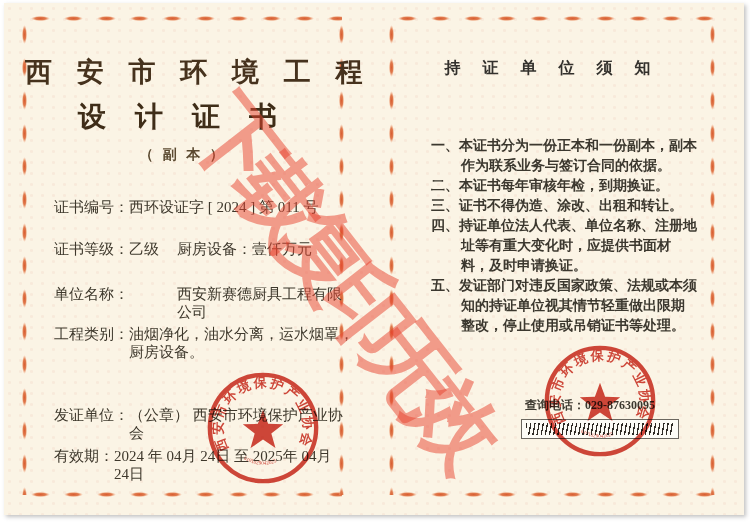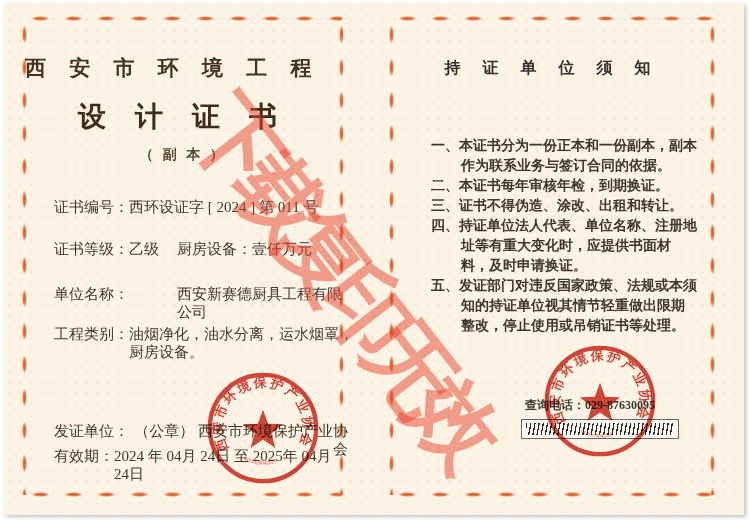--- a/index.html
+++ b/index.html
@@ -28,22 +28,22 @@
   .orn-v{
     top:6px;bottom:6px;width:9px;
     background-image:radial-gradient(ellipse 3.5px 13px at center,#d95f34 0%,#e07a4d 40%,rgba(238,160,120,.45) 60%,transparent 72%);
     background-size:9px 33px;background-repeat:repeat-y;
   }
   .orn.top{top:2px;}  .orn.bottom{bottom:2px;}
   .orn.leftb{left:2px;} .orn.rightb{right:2px;}
 
   
   .t1{
-    position:absolute;left:7px;right:0;top:42px;text-align:left;
-    font-size:21px;font-weight:bold;letter-spacing:9px;color:#46321d;white-space:nowrap;
+    position:absolute;left:7px;right:0;top:42px;text-align:right;
+    font-size:27px;font-weight:bold;letter-spacing:9px;color:#46321d;white-space:nowrap;
   }
   .t2{
     position:absolute;left:0;right:0;top:86px;text-align:center;
     font-size:28px;font-weight:bold;letter-spacing:11px;color:#3f2d18;white-space:nowrap;
   }
   .sub{
     position:absolute;left:0;right:0;top:134px;text-align:center;
     font-size:14px;font-weight:bold;letter-spacing:3px;color:#5c4a31;
   }
   .row{
@@ -117,21 +117,21 @@
     <div class="row" style="top:273px;gap:48px;">
       <span class="lab">单位名称：</span>
       <span class="val">西安新赛德厨具工程有限公司</span>
     </div>
 
     <div class="row wrap" style="top:313px;">
       <span class="lab">工程类别：</span>
       <span class="val">油烟净化，油水分离，运水烟罩，厨房设备。</span>
     </div>
 
-    <div class="row" style="top:410px;text-align:right;">
+    <div class="row" style="top:394px;">
       <span class="lab">发证单位：</span>
       <span class="val">（公章） 西安市环境保护产业协会</span>
     </div>
 
     <div class="row" style="top:435px;">
       <span class="lab">有效期：</span>
       <span class="val">2024 年 04月 24日 至 2025年 04月 24日</span>
     </div>
 
     <div class="stamp" style="left:187px;top:358px;">

